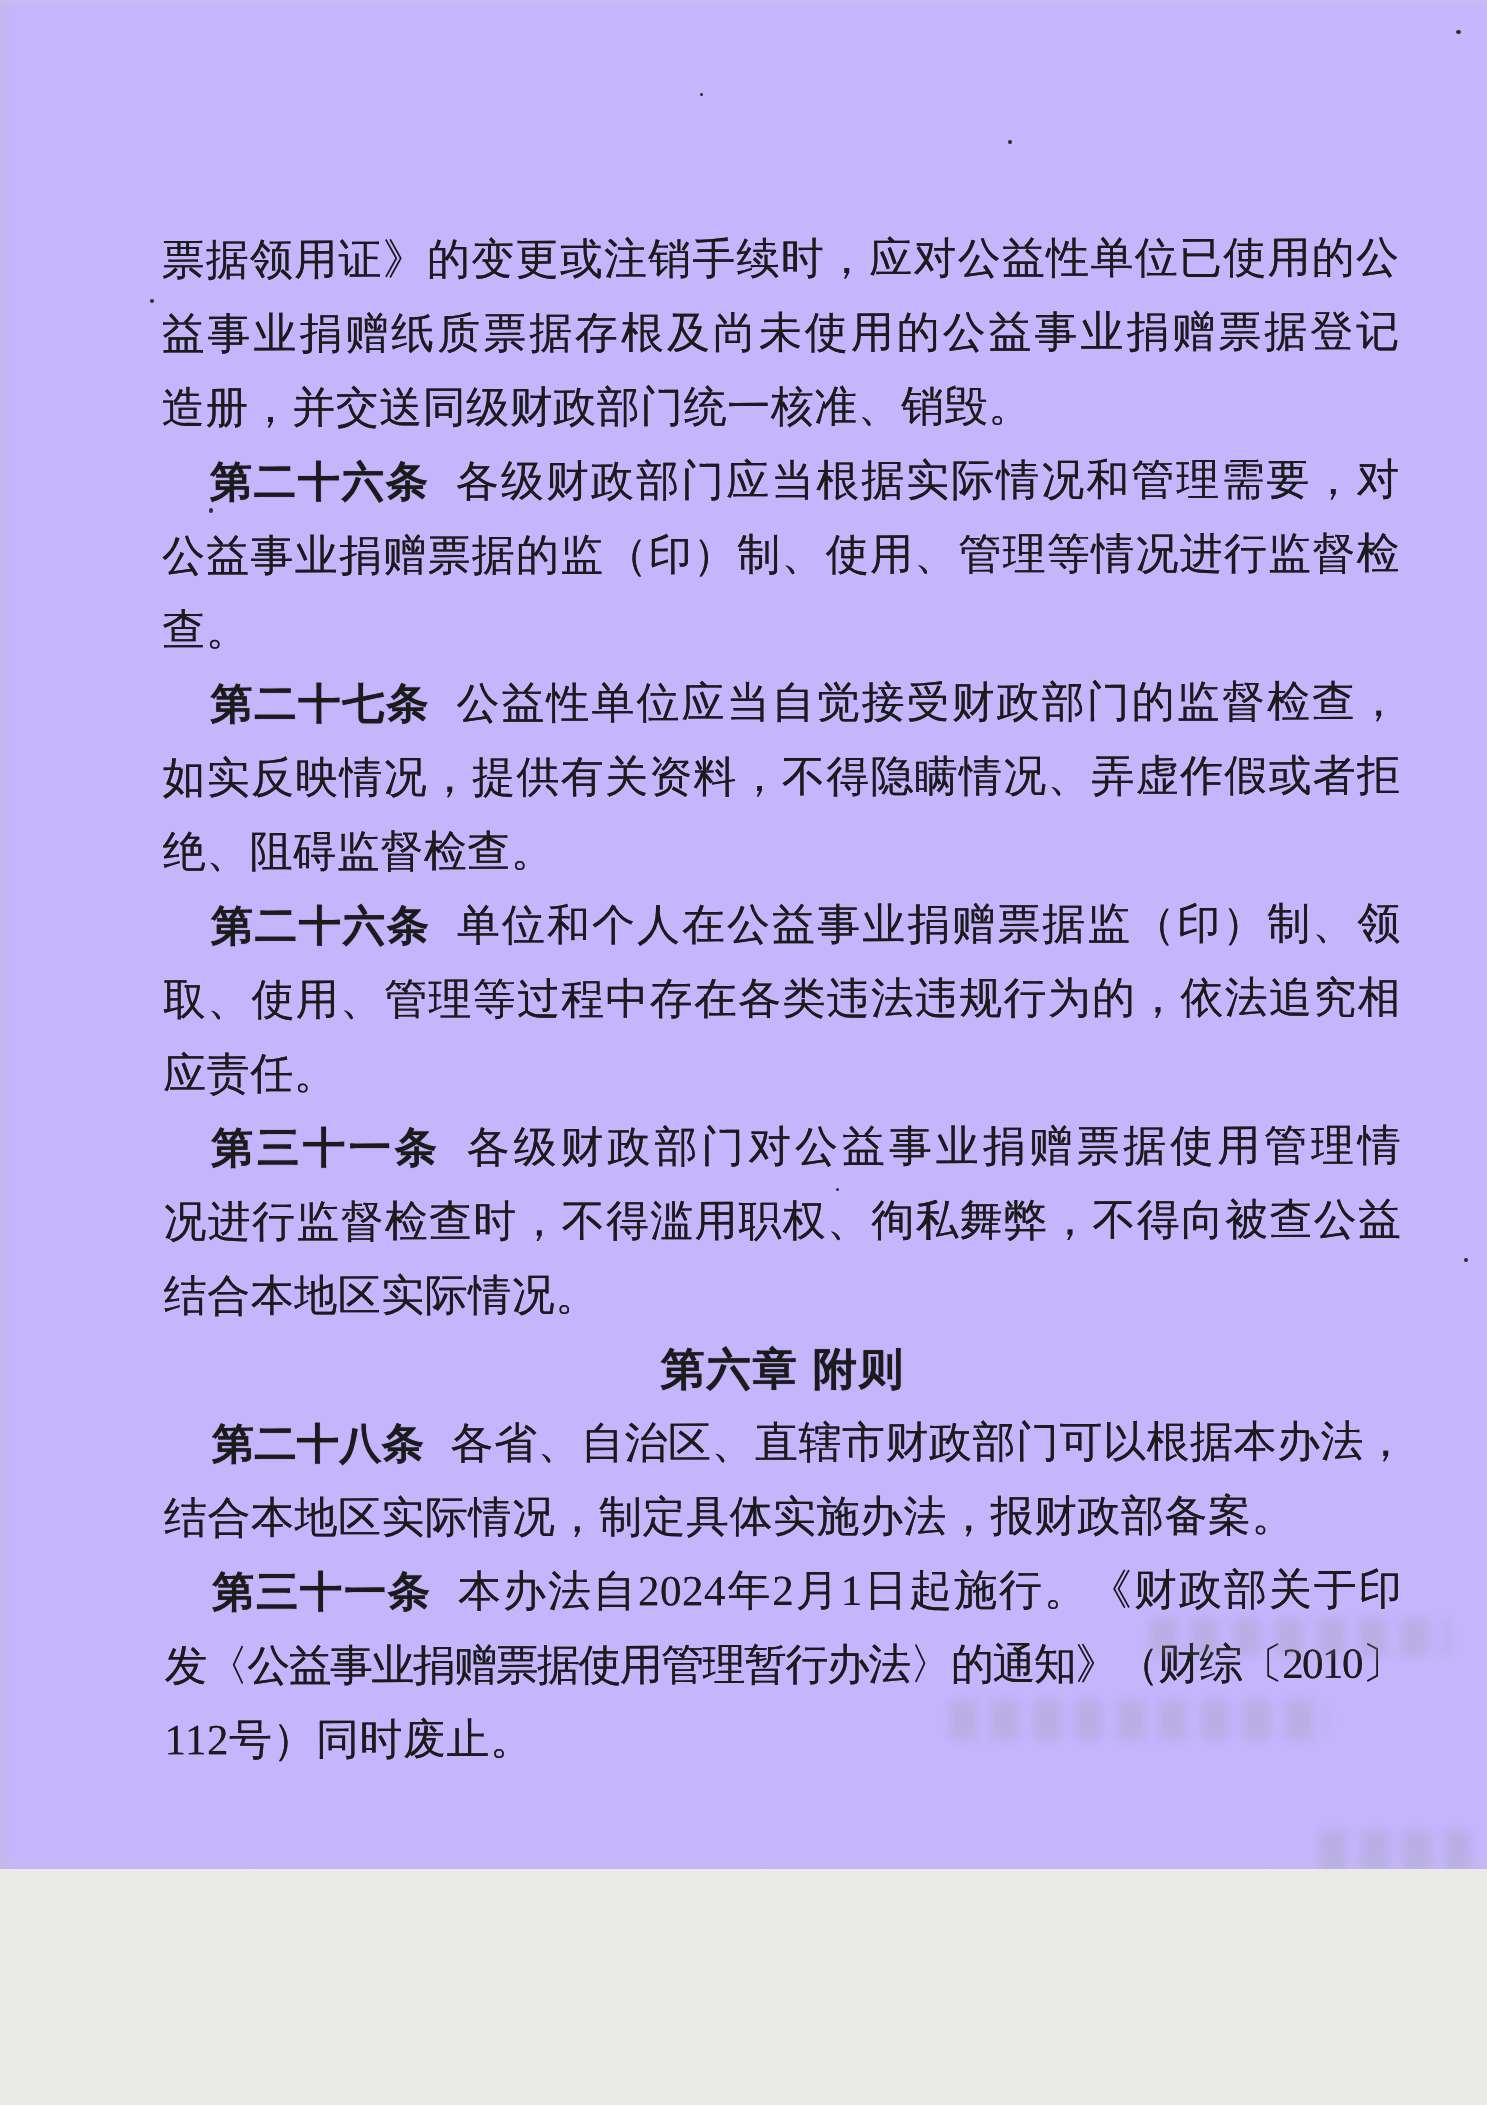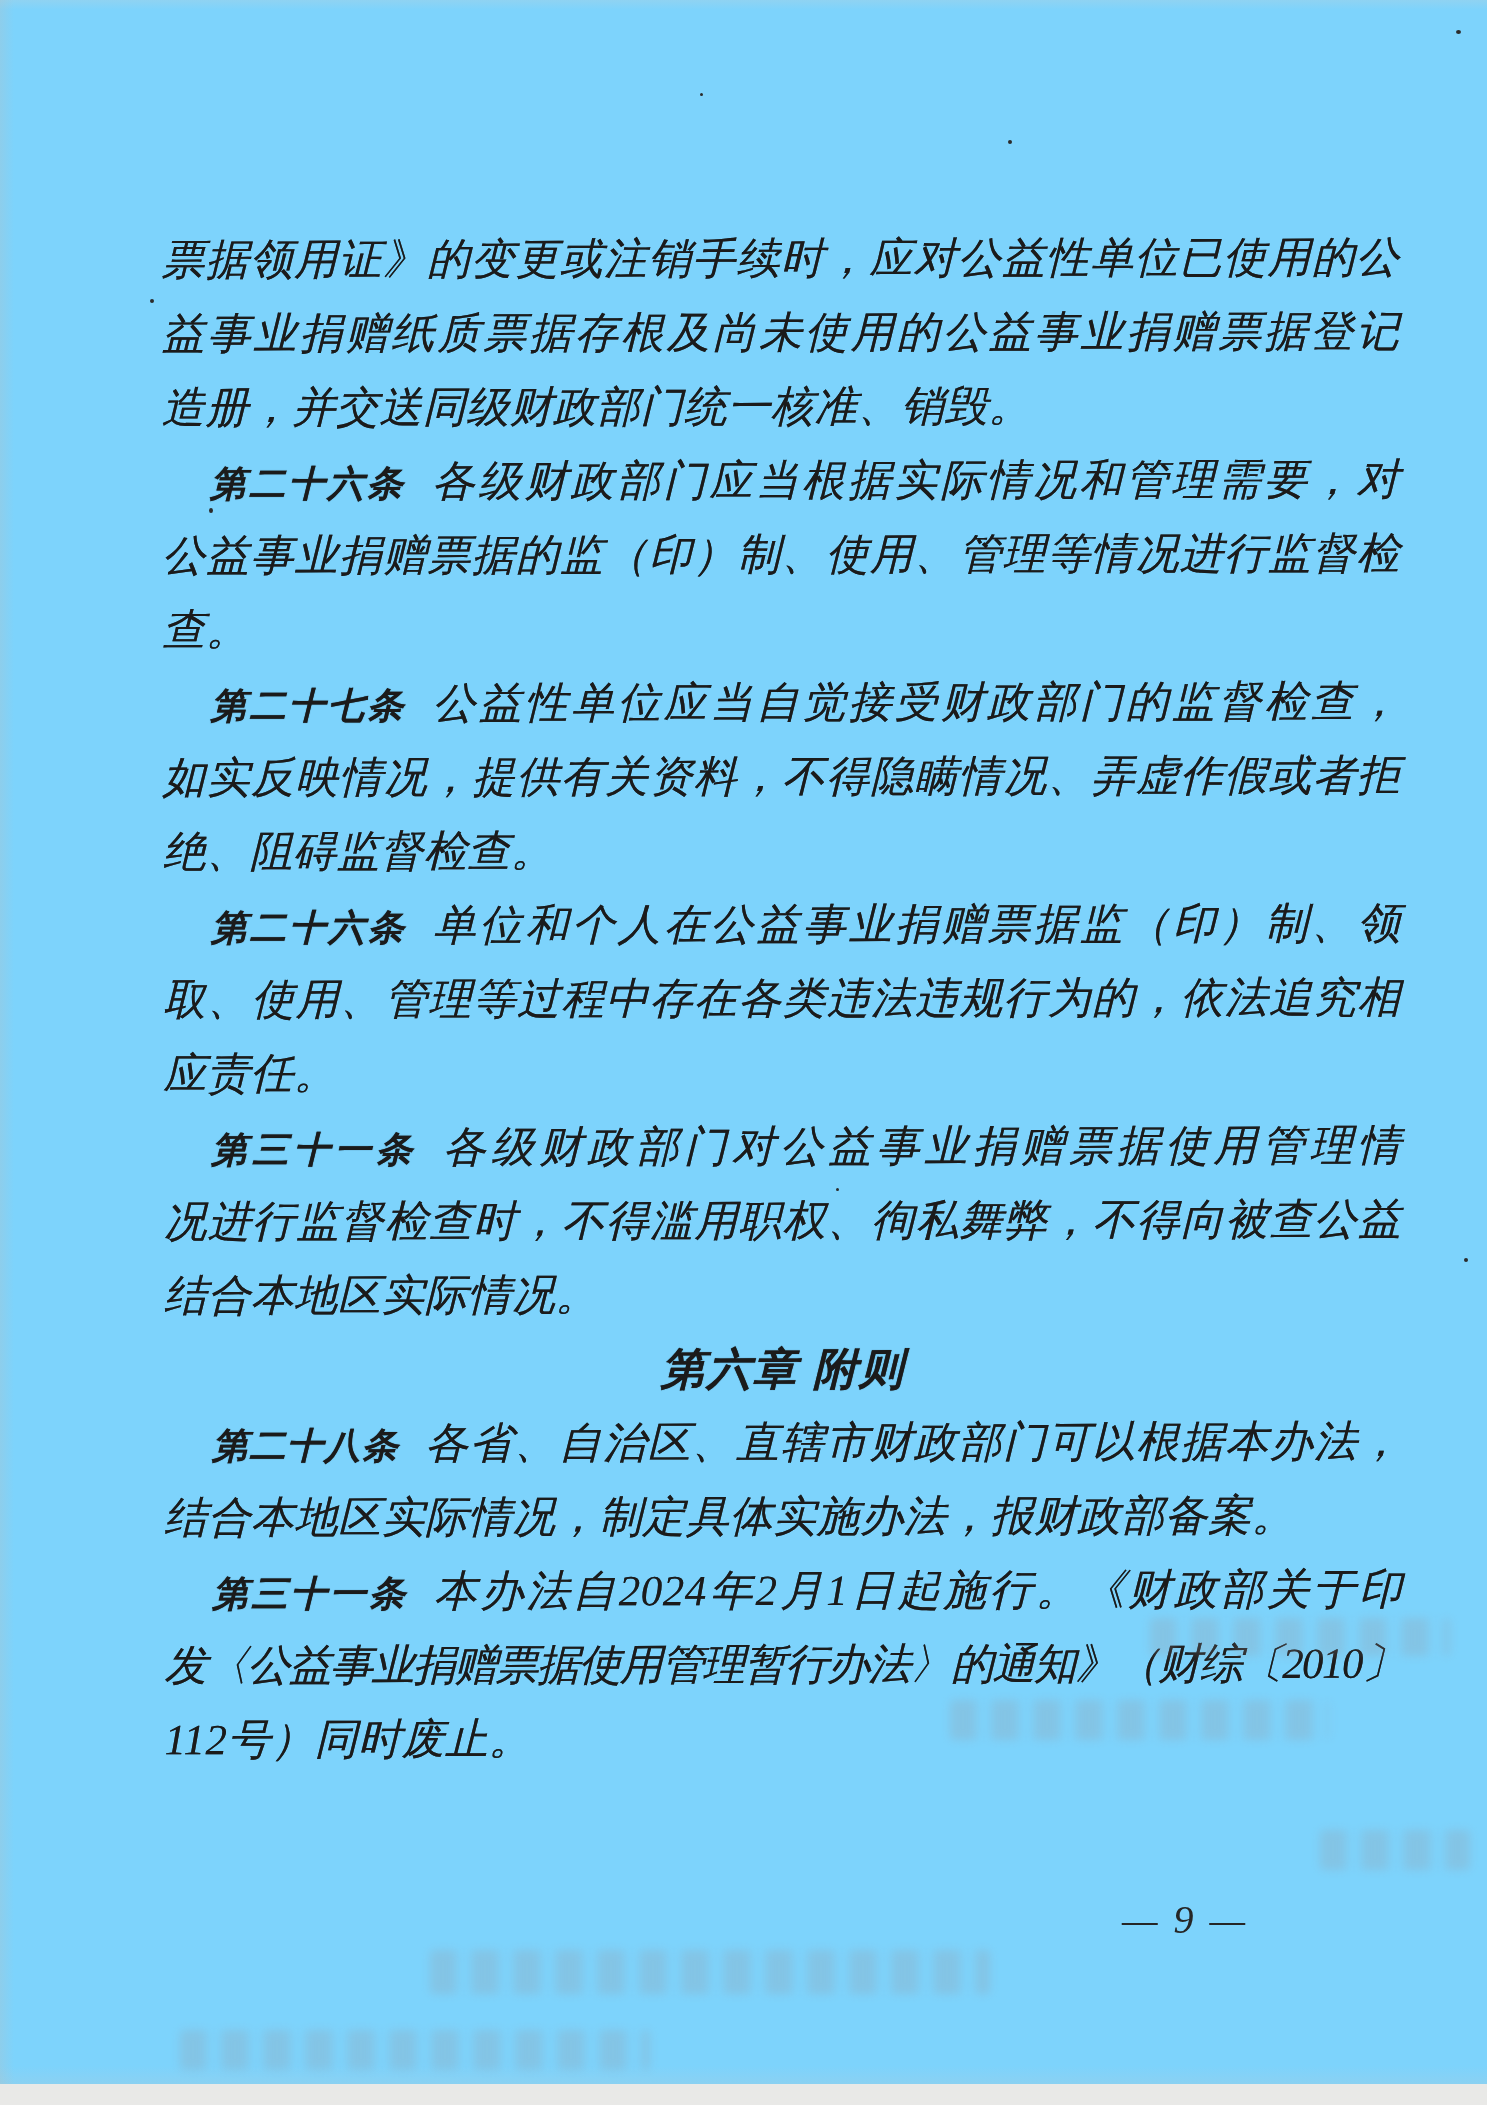--- a/index.html
+++ b/index.html
@@ -3,25 +3,24 @@
 <meta charset="utf-8">
 <style>
   html, body { margin: 0; padding: 0; }
   body {
     width: 1487px; height: 2105px;
     background: #e9e9e7;
     font-family: "Liberation Serif", "DejaVu Serif", serif;
   }
   .page {
     position: relative;
-    width: 1487px; height: 2084px;
-    background: #7dd3fc;
+    width: 1487px; height: 1869px;
+    background: #c4b5fd;
     overflow: hidden;
     color: #1b1b1b;
-    font-style: italic;
   }
   
   .page::before {
     content: "";
     position: absolute; inset: 0;
     background:
       linear-gradient(90deg, rgba(190,190,186,0.25) 0, rgba(190,190,186,0) 14px),
       linear-gradient(0deg, rgba(200,200,196,0.18) 0, rgba(200,200,196,0) 18px),
       linear-gradient(180deg, rgba(210,210,206,0.22) 0, rgba(210,210,206,0) 10px);
     pointer-events: none;
@@ -41,21 +40,21 @@
     text-align-last: justify;
     text-justify: inter-character;
     text-shadow: 0 0 0.6px rgba(10,10,10,0.7);
   }
   .line.end { text-align-last: left; }
   .line.indent { padding-left: 48px; }
   .line.tight { letter-spacing: -1.6px; }
   .line b {
     font-family: "Liberation Sans", "DejaVu Sans", sans-serif;
     font-weight: 700;
-    font-size: 36px;
+    font-size: 42px;
     margin-right: 26px;
     text-shadow: 0 0 0.8px rgba(0,0,0,0.8);
   }
   .heading {
     font-size: 44px;
     line-height: 74px;
     height: 74px;
     text-align: center;
     font-weight: 700;
     font-family: "Liberation Sans", "DejaVu Sans", sans-serif;

